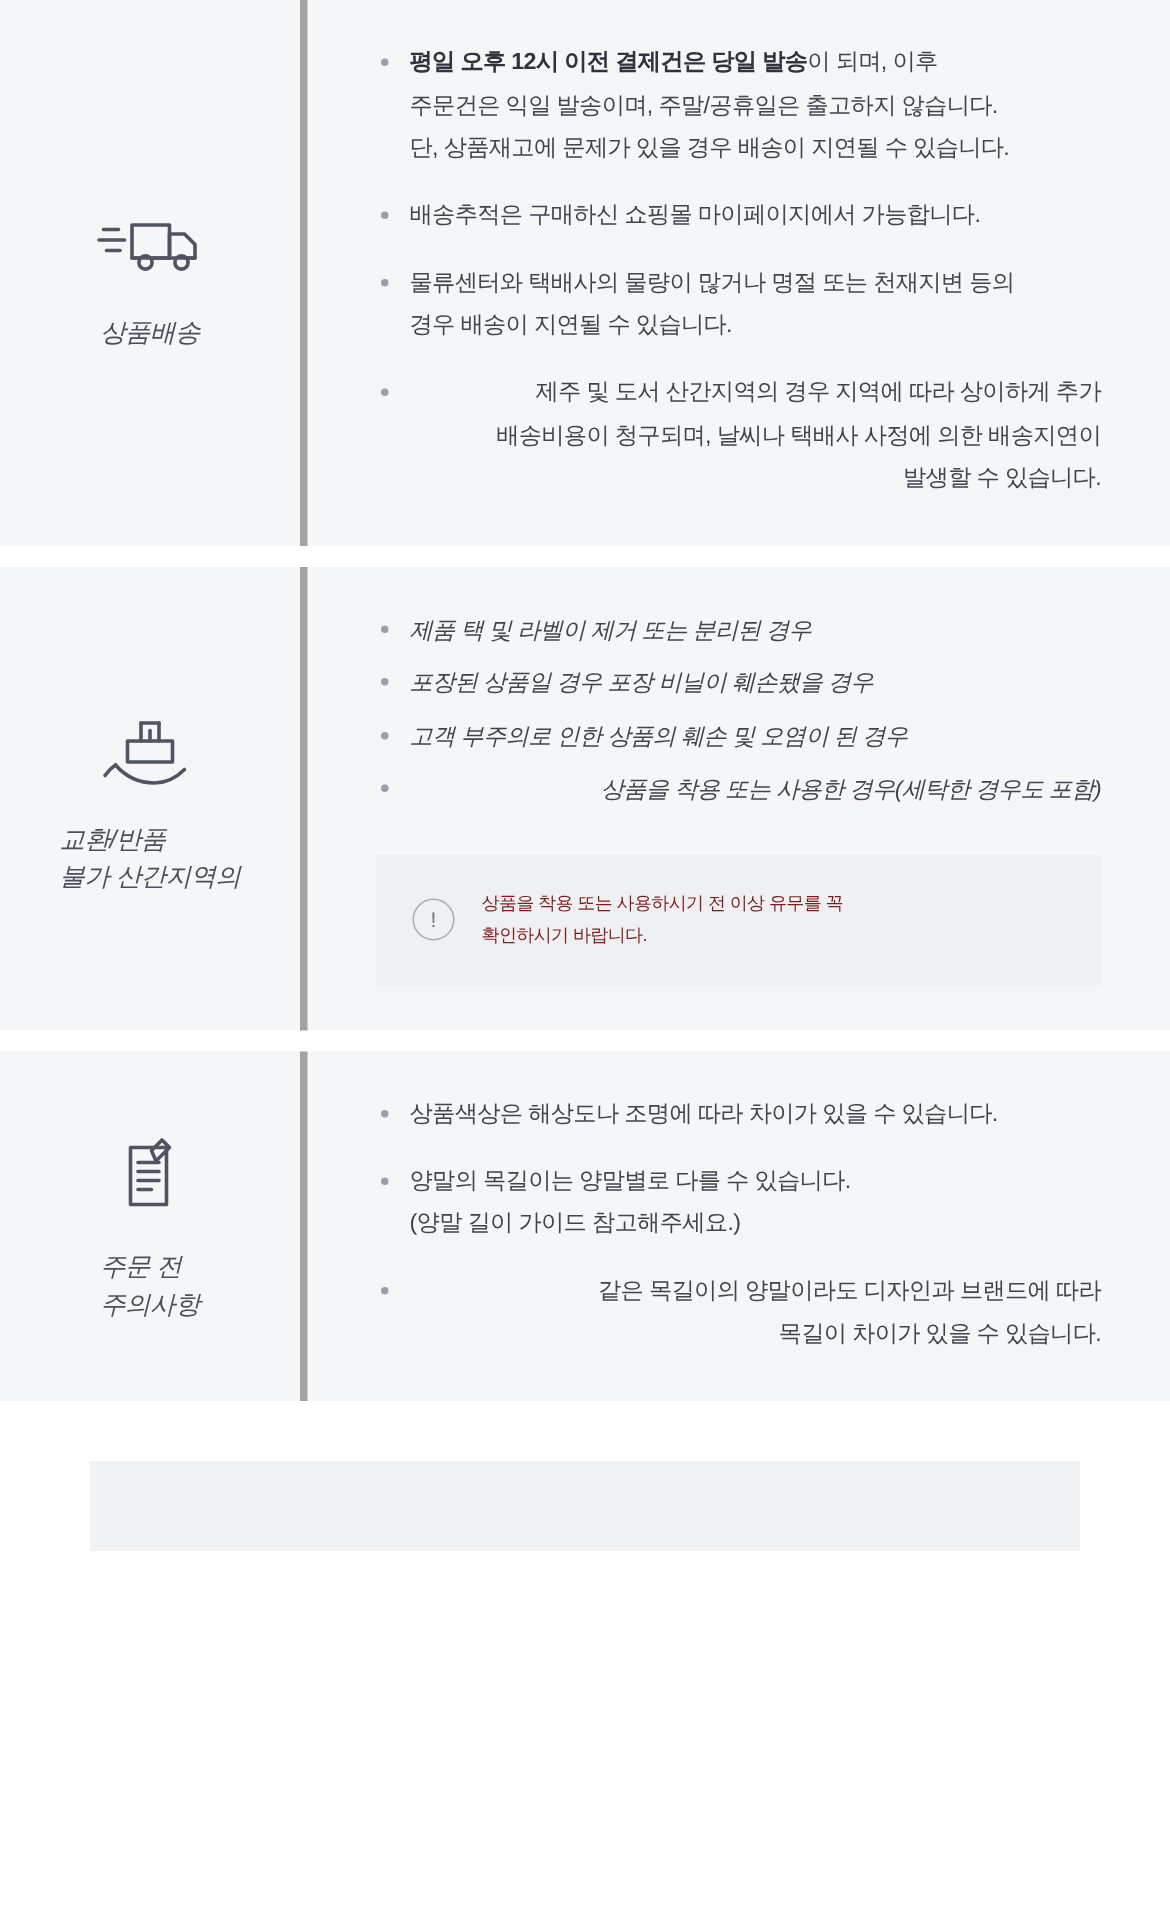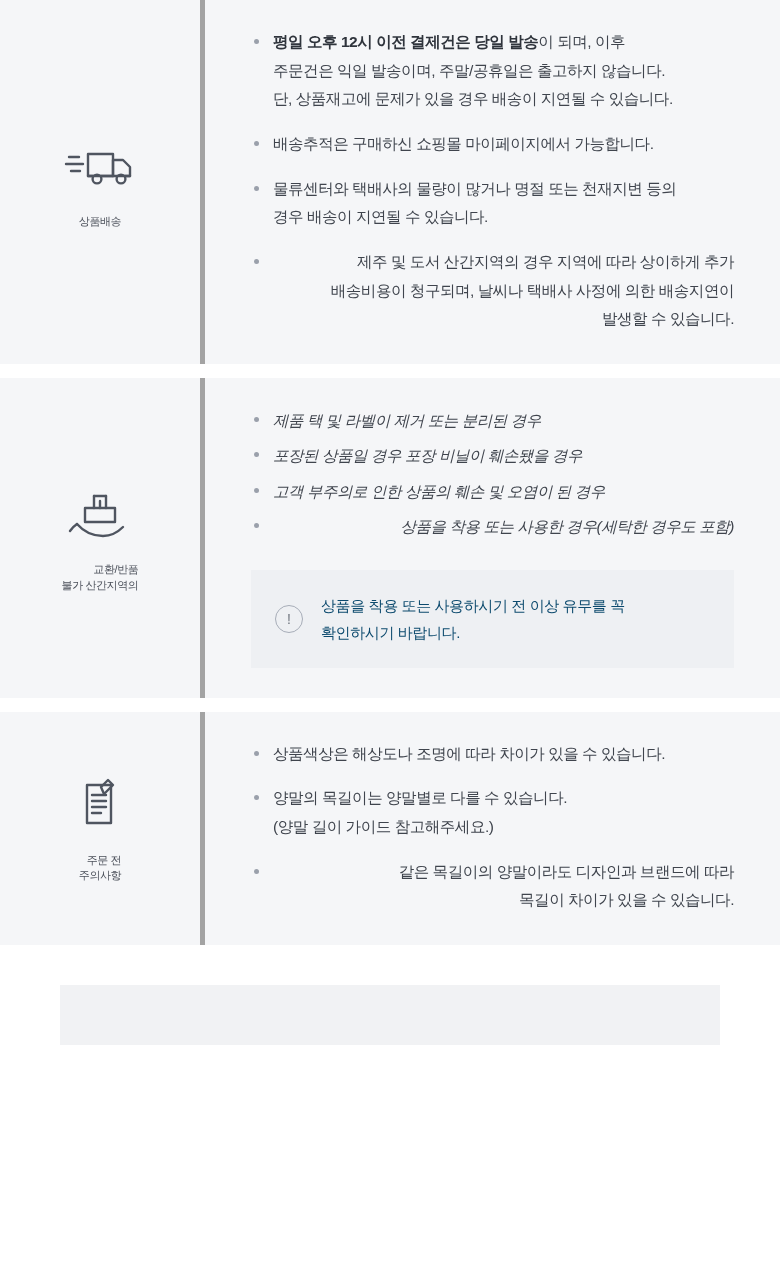--- a/index.html
+++ b/index.html
@@ -51,26 +51,27 @@
     display: flex;
     align-items: center;
     justify-content: center;
     margin-bottom: 18px;
   }
   .icon-box svg {
     display: block;
   }
 
   .aside-title {
-    font-size: 11px;
+    font-size: 17px;
     line-height: 1.45;
     color: #4a4f59;
-    text-align: right;
+    text-align: left;
     letter-spacing: -0.4px;
     white-space: pre-line;
+    font-style: italic;
   }
 
   .section-body {
     flex: 1 1 auto;
     border-left: 5px solid #a3a3a3;
     box-sizing: border-box;
     padding: 28px 46px 30px 46px;
     display: flex;
     flex-direction: column;
     justify-content: center;
@@ -130,23 +131,23 @@
     border-radius: 50%;
     border: 1px solid #a7adb8;
     color: #70767f;
     font-size: 14px;
     display: flex;
     align-items: center;
     justify-content: center;
     margin-right: 18px;
   }
   .notice-text {
-    font-size: 15px;
+    font-size: 12px;
     line-height: 1.8;
-    color: #0c4a6e;
+    color: #7f1d1d;
     letter-spacing: -0.4px;
     white-space: pre-line;
   }
 
   .gap {
     height: 14px;
     background: #ffffff;
     width: 780px;
   }
 

